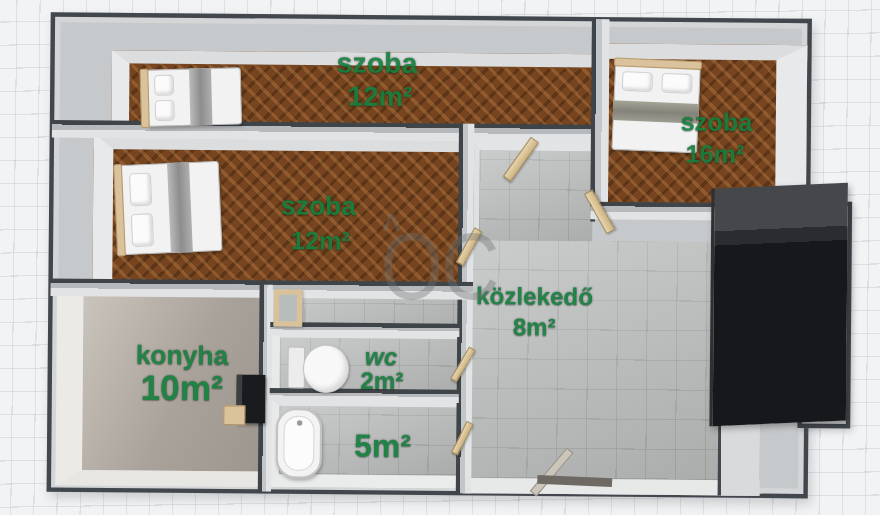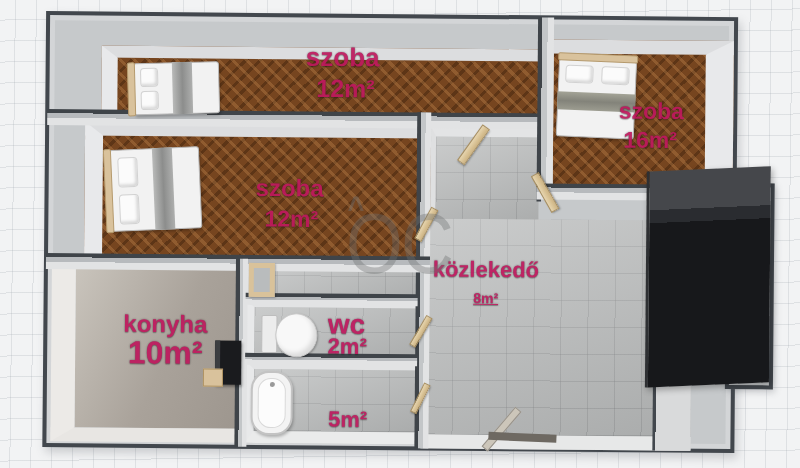--- a/index.html
+++ b/index.html
@@ -66,21 +66,21 @@
        box-shadow:inset -3px -3px 5px rgba(0,0,0,0.12),1px 1px 2px rgba(0,0,0,0.25);}
   .tub{z-index:3;background:#f3f3f3;border:2px solid #c3c3c3;border-radius:18px;
        box-shadow:1px 2px 3px rgba(0,0,0,0.25);}
   .tub .inner{position:absolute;inset:5px;background:#fcfcfc;border:1px solid #d9d9d9;border-radius:13px;}
   .tub .drain{position:absolute;left:50%;top:9px;width:5px;height:5px;margin-left:-2px;
        border-radius:50%;background:#9a9a9a;}
   .ent-leaf{z-index:3;background:#ccc6ba;border:1px solid #97928a;}
   .ent-sill{z-index:3;background:#6e6962;}
 
   
-  .rl{z-index:6;transform:translate(-50%,-50%);color:#be185d;font-weight:700;white-space:nowrap;
+  .rl{z-index:6;transform:translate(-50%,-50%);color:#15803d;font-weight:700;white-space:nowrap;
       text-shadow:0 0 2px rgba(25,25,25,0.55),0 1px 1px rgba(25,25,25,0.3);opacity:0.92;}
 
   
   .wm{position:absolute;left:399px;top:243px;transform:translate(-50%,-50%);z-index:50;
       text-align:center;color:rgba(118,120,122,0.45);font-weight:700;pointer-events:none;}
   .wm .logo{position:relative;font-size:86px;font-weight:400;line-height:0.82;
       letter-spacing:-2px;transform:scaleX(0.85);color:rgba(110,112,114,0.38);}
   .wm .roof{position:absolute;left:2px;top:-14px;font-size:34px;font-weight:700;
       color:rgba(110,112,114,0.40);}
   .wm .l1{font-size:21px;letter-spacing:2.5px;margin-top:4px;color:rgba(118,120,122,0.52);}
@@ -157,25 +157,25 @@
   <div class="abs ent-leaf" style="left:455px;top:388px;width:8px;height:52px;transform:rotate(40deg);"></div>
   <div class="abs ent-sill" style="left:446px;top:418px;width:68px;height:8px;transform:rotate(2deg);"></div>
 
   <div class="abs rl" style="left:297px;top:44px;font-size:26px;">szoba</div>
   <div class="abs rl" style="left:300px;top:75px;font-size:25px;">12m²</div>
   <div class="abs rl" style="left:606px;top:95px;font-size:23px;">szoba</div>
   <div class="abs rl" style="left:605px;top:124px;font-size:23px;">16m²</div>
   <div class="abs rl" style="left:245px;top:175px;font-size:24px;">szoba</div>
   <div class="abs rl" style="left:247px;top:206px;font-size:23px;">12m²</div>
   <div class="abs rl" style="left:442px;top:255px;font-size:22px;">közlekedő</div>
-  <div class="abs rl" style="left:442px;top:283px;font-size:14px;text-decoration:underline;">8m²</div>
+  <div class="abs rl" style="left:442px;top:283px;font-size:22px;">8m²</div>
   <div class="abs rl" style="left:122px;top:312px;font-size:24px;text-align:center;">konyha</div>
   <div class="abs rl" style="left:122px;top:341px;font-size:32px;">10m²</div>
-  <div class="abs rl" style="left:303px;top:311px;font-size:28px;">wc</div>
+  <div class="abs rl" style="left:303px;top:311px;font-size:22px;font-style:italic;">wc</div>
   <div class="abs rl" style="left:304px;top:333px;font-size:22px;">2m²</div>
-  <div class="abs rl" style="left:305px;top:406px;font-size:22px;">5m²</div>
+  <div class="abs rl" style="left:305px;top:393px;font-size:29px;">5m²</div>
 </div>
 
 <div class="wm">
   <div class="logo">
     <span class="roof">^</span><span>OC</span>
   </div>
 </div>
 
 </body></html>

